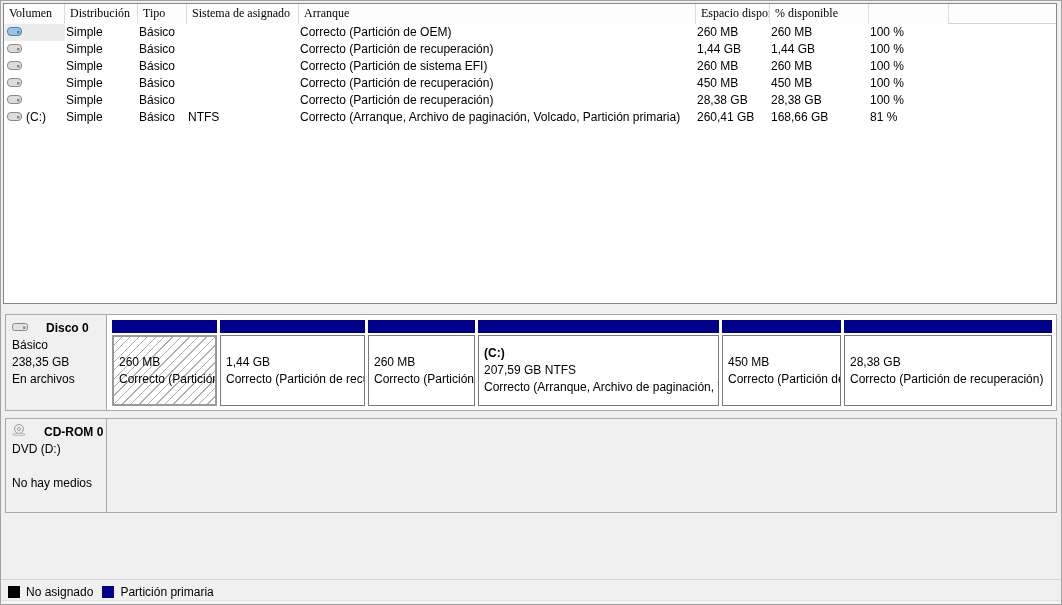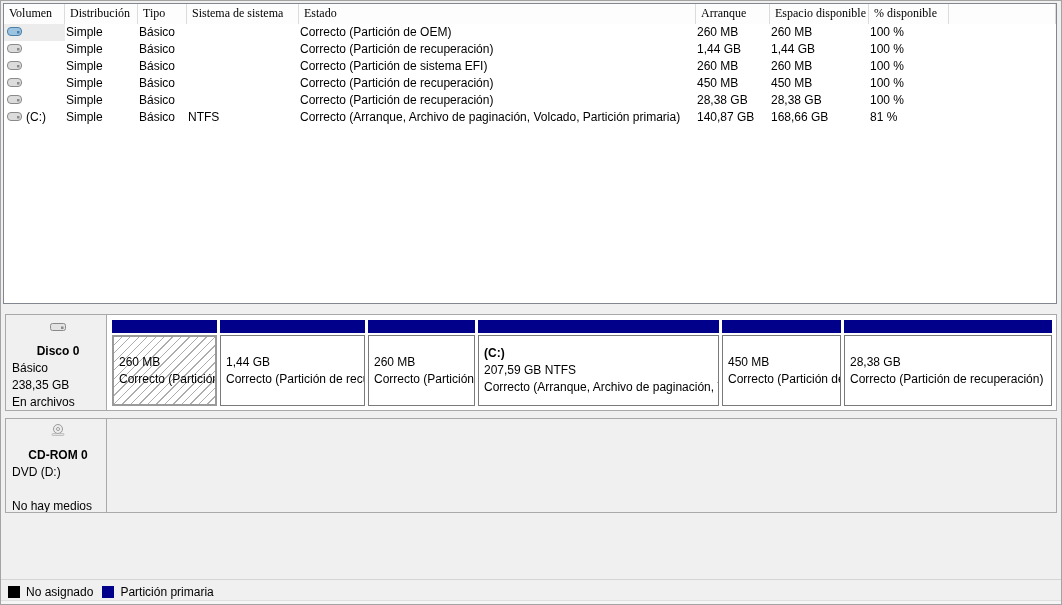--- a/index.html
+++ b/index.html
@@ -42,21 +42,21 @@
   .disk-row, .cd-row {
     position:absolute; left:4px; width:1052px;
     border:1px solid #a9a9a9; display:flex; background:#fff;
   }
   .disk-row { top:313px; height:97px; }
   .cd-row   { top:417px; height:95px; background:#7dd3fc; }
   .disk-label {
     flex:0 0 101px; background:#f0f0f0; border-right:1px solid #a9a9a9;
     padding:5px 2px 2px 6px; line-height:17px; overflow:hidden; white-space:nowrap;
   }
-  .disk-label .disk-title { font-weight:bold; display:flex; align-items:center; gap:6px;flex-direction:column; }
+  .disk-label .disk-title { font-weight:bold; display:flex; align-items:center; gap:18px; }
   .cd-gap { height:17px; }
   .partition-area {
     flex:1 1 auto; display:flex; gap:3px; padding:5px 2px 4px 5px;
     background:#fff; overflow:hidden;
   }
   .cd-empty { flex:1 1 auto; background:#f0f0f0; }
   .part-block { display:flex; flex-direction:column; overflow:hidden; }
   .part-stripe { height:13px; flex:0 0 13px; background:#00008B; }
   .part-box {
     flex:1 1 auto; margin-top:2px; border:1px solid #7a7a7a; background:#fff;
@@ -84,22 +84,21 @@
 </head>
 <body>
 
 <div class="window">
 
   <div class="volume-list">
     <div class="grid-row list-header">
       <div class="hcell">Volumen</div>
       <div class="hcell">Distribución</div>
       <div class="hcell">Tipo</div>
-      <div class="hcell">Sistema de sistema</div>
-      <div class="hcell">Estado</div>
+      <div class="hcell">Sistema de asignado</div>
       <div class="hcell">Arranque</div>
       <div class="hcell">Espacio disponible</div>
       <div class="hcell">% disponible</div>
       <div class="hcell"></div>
     </div>
 
     <div class="grid-row vrow">
       <div class="cell vol-cell sel">
         <span class="drive-glyph"><svg width="15" height="9" viewBox="0 0 15 9">
               <rect x="0.5" y="0.5" width="14" height="8" rx="3.5" fill="#9cc3e0" stroke="#4a7fa8"></rect>
@@ -194,21 +193,21 @@
         <span class="drive-glyph"><svg width="15" height="9" viewBox="0 0 15 9">
               <rect x="0.5" y="0.5" width="14" height="8" rx="3.5" fill="#dcdcdc" stroke="#8a8a8a"></rect>
               <rect x="10" y="4" width="2.5" height="2.5" fill="#8a8a8a"></rect>
             </svg></span>
         <span>(C:)</span>
       </div>
       <div class="cell">Simple</div>
       <div class="cell">Básico</div>
       <div class="cell">NTFS</div>
       <div class="cell">Correcto (Arranque, Archivo de paginación, Volcado, Partición primaria)</div>
-      <div class="cell">140,87 GB</div>
+      <div class="cell">260,41 GB</div>
       <div class="cell">168,66 GB</div>
       <div class="cell">81 %</div>
       <div class="cell"></div>
     </div>
   </div>
 
   <div class="disk-row">
     <div class="disk-label">
       <div class="disk-title">
         <span class="drive-glyph"><svg width="16" height="10" viewBox="0 0 16 10">

